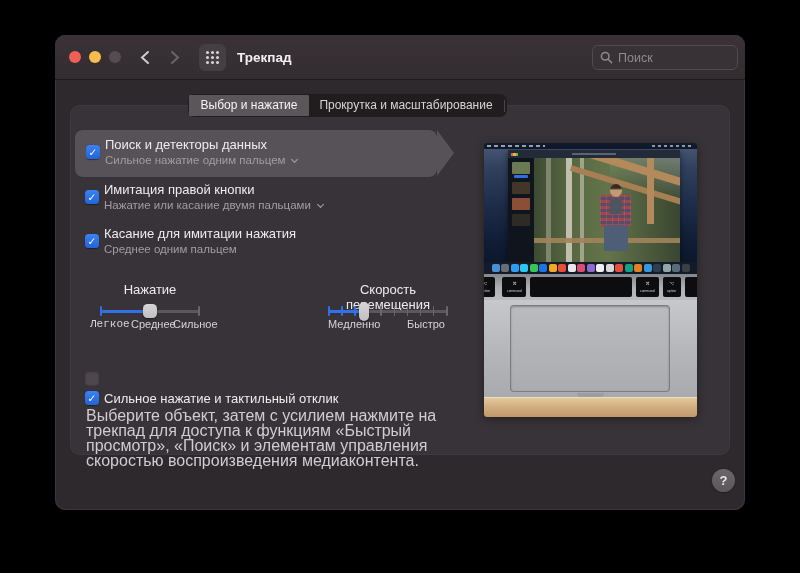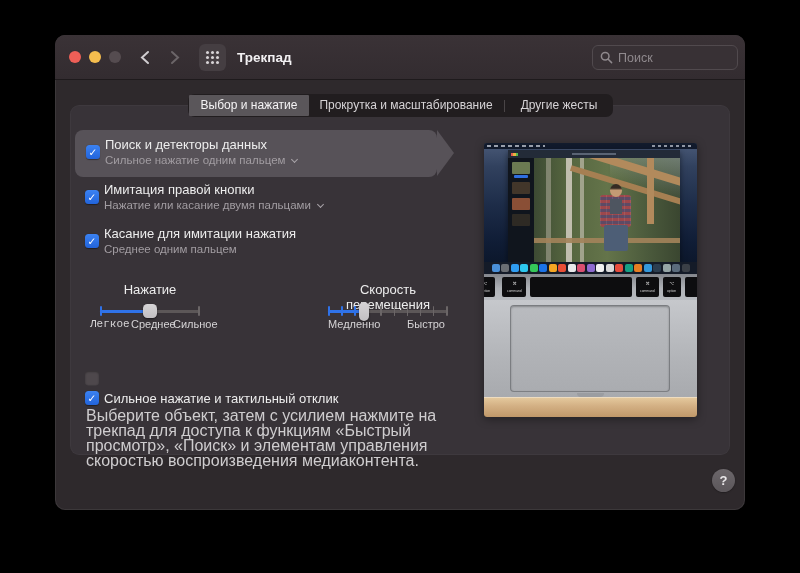--- a/index.html
+++ b/index.html
@@ -197,21 +197,20 @@
             </svg>
         </span>
         <input placeholder="Поиск" style="">
       </span>
     </div>
 
     <div class="tabbar">
       <div class="tab t0 sel">Выбор и нажатие</div>
       <div class="tab t1">Прокрутка и масштабирование</div>
       <div class="tabsep"></div>
-      <div class="tab t2">Другие жесты</div>
     </div>
 
     <div class="panel">
 
       <div class="hl"></div>
       <span class="cb on" style="left:16px; top:40px;">
           <span class="mark">✓</span>
         </span>
       <div class="rowtitle" style="left:35px; top:32px;text-align:center;">Поиск и детекторы данных</div>
       <div class="rowsub" style="left:35px; top:49px;"><span>Сильное нажатие одним пальцем</span><span class="chev"></span></div>

